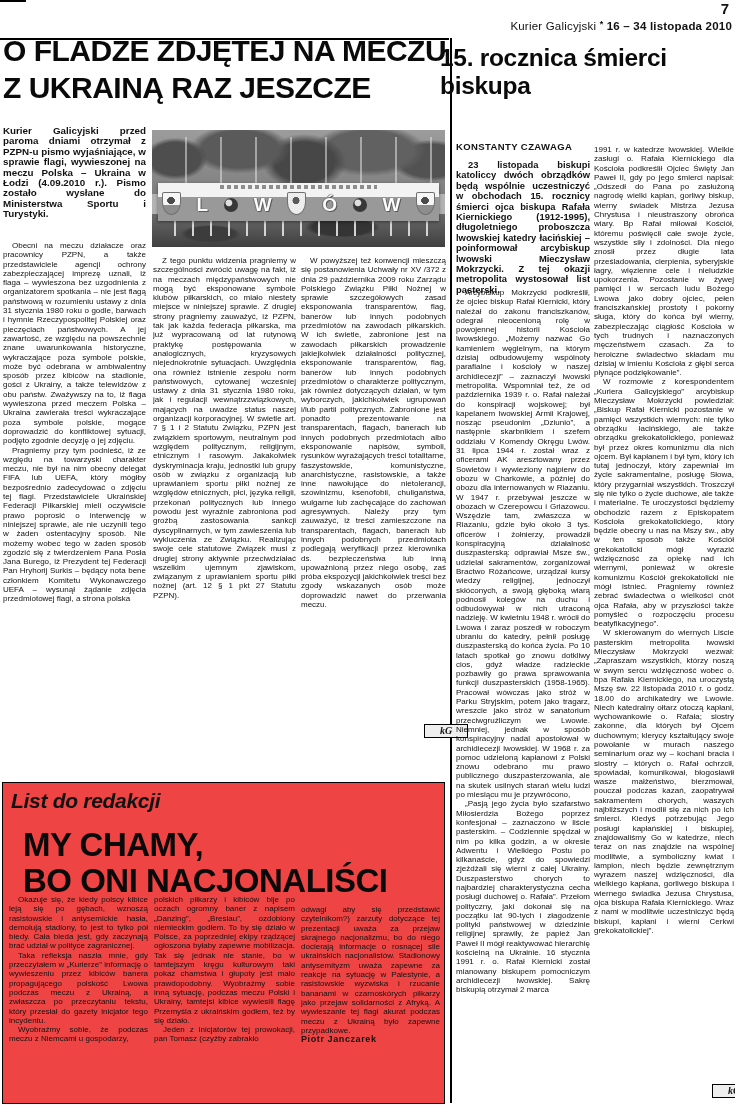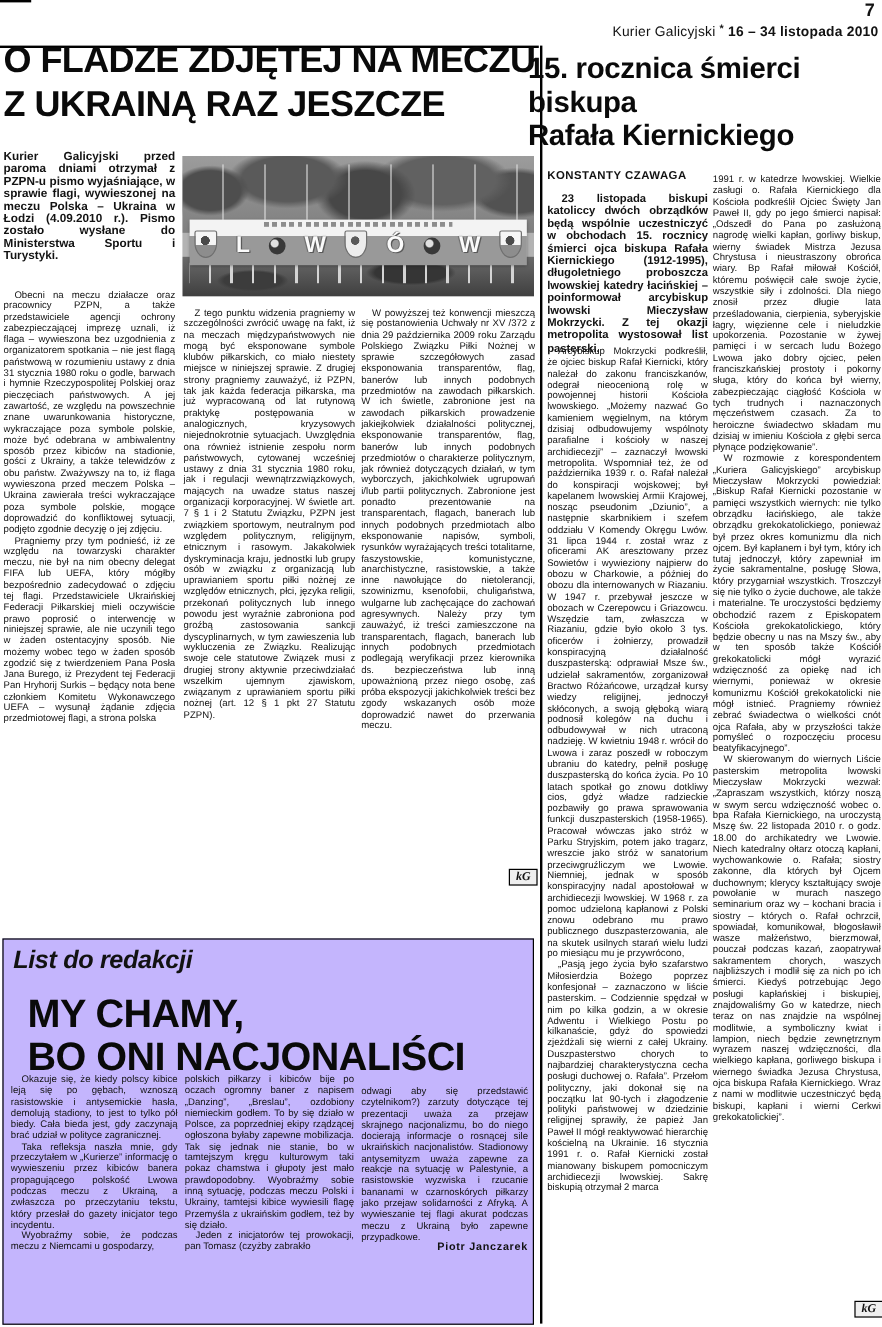--- a/index.html
+++ b/index.html
@@ -17,21 +17,21 @@
   #vrule{left:450px;top:38px;width:1.5px;height:1065px;background:#000;}
   
   .headline{font-weight:bold;letter-spacing:-.5px;color:#0a0a0a;}
   
   .copy{font-size:8px;line-height:9.3px;text-align:justify;hyphens:auto;}
   .copy p{margin:0;}
   .copy p.ind{text-indent:9px;}
   .leadcopy{font-weight:bold;font-size:9.8px;line-height:10.4px;text-align:justify;hyphens:auto;}
   .kg{display:inline-block;border:1px solid #000;background:#efefef;
       font-family:"Liberation Serif",serif;font-style:italic;font-weight:bold;
-      font-size:10px;line-height:12px;padding:0 5px;}
+      font-size:10px;line-height:12px;padding:0 15px;}
   
   #flag-title{left:3px;top:32px;font-size:30px;line-height:37px;}
   #flag-lead{left:3px;top:126px;width:143px;}
   #flag-col1{left:3px;top:241px;width:143px;height:536px;overflow:hidden;}
   #flag-col2{left:153px;top:256px;width:143px;height:500px;overflow:hidden;}
   #flag-col3{left:301px;top:256px;width:145px;height:475px;overflow:hidden;}
   #flag-kg{left:424px;top:724px;}
   
   #photo{left:152px;top:130px;width:293px;height:117px;background:#b3b3b3;overflow:hidden;}
   .ph-trees{position:absolute;left:0;top:0;right:0;height:55%;
@@ -62,27 +62,27 @@
   .badge{width:14px;height:14px;border-radius:50%;margin-top:6px;
     background:radial-gradient(circle at 35% 35%,#e0e0e0 0 22%,#383838 30% 100%);}
   .crest{width:17px;height:21px;margin-top:4px;border:1px solid #6f6f6f;
     border-radius:2px 2px 50% 50%/2px 2px 55% 55%;position:relative;
     background:linear-gradient(#f6f6f6 0 55%,#8d8d8d 55% 100%);}
   .crest::after{content:"";position:absolute;left:4px;top:3px;width:8px;height:9px;
     background:radial-gradient(circle,#4a4a4a 0 60%,transparent 65%);}
   .crest.shield{background:linear-gradient(#ededed 0 100%);}
   .crest.shield::after{background:radial-gradient(circle,#5a5a5a 0 55%,transparent 62%);}
   
-  #letter-box{left:2px;top:782px;width:441px;height:320px;border:1.5px solid #000;background:#c4b5fd;}
+  #letter-box{left:2px;top:782px;width:441px;height:320px;border:1.5px solid #000;background:#ef4444;}
   #letter-kicker{left:8px;top:6px;font-size:21px;font-weight:bold;font-style:italic;letter-spacing:-.3px;}
   #letter-title{left:8px;top:32px;font-size:33px;line-height:36px;}
   #letter-col1{left:6px;top:112px;width:139px;height:200px;overflow:hidden;}
   #letter-col2{left:151px;top:112px;width:141px;height:200px;overflow:hidden;}
   #letter-col3{left:298px;top:122px;width:139px;height:200px;overflow:hidden;}
-  .author-line{margin-top:3px;text-align:right;font-weight:bold;font-size:9px;letter-spacing:.6px;}
+  .author-line{margin-top:3px;text-align:left;font-weight:bold;font-size:9px;letter-spacing:.6px;}
   
   #bishop-title{left:440px;top:44px;font-size:24.5px;line-height:28px;letter-spacing:-.3px;}
   #bishop-author{left:456px;top:141px;font-size:9.5px;font-weight:bold;letter-spacing:.4px;}
   #bishop-lead{left:456px;top:160px;width:134px;font-size:9.4px;line-height:10.4px;text-indent:12px;}
   #bishop-colA{left:456px;top:288px;width:134px;height:812px;overflow:hidden;}
   #bishop-colB{left:594px;top:145px;width:140px;height:938px;overflow:hidden;}
   #bishop-kg{left:712px;top:1084px;}
 </style>
 </head>
 <body>
@@ -157,21 +157,20 @@
     <div class="abs copy" id="letter-col3">
       <p>odwagi aby się przedstawić czytelnikom?) zarzuty dotyczące tej prezentacji uważa za przejaw skrajnego nacjonalizmu, bo do niego docierają informacje o rosnącej sile ukraińskich nacjonalistów. Stadionowy antysemityzm uważa zapewne za reakcje na sytuację w Palestynie, a rasistowskie wyzwiska i rzucanie bananami w czarnoskórych piłkarzy jako przejaw solidarności z Afryką. A wywieszanie tej flagi akurat podczas meczu z Ukrainą było zapewne przypadkowe.</p>
       <p class="author-line">Piotr Janczarek</p>
     </div>
   </section>
 
   <section>
     <h2 class="abs headline" id="bishop-title" style="margin:0;font-weight:bold;">
       <div>15. rocznica śmierci</div>
       <div>biskupa</div>
-      <div>Rafała Kiernickiego</div>
     </h2>
     <div class="abs" id="bishop-author">KONSTANTY CZAWAGA</div>
     <div class="abs leadcopy" id="bishop-lead">23 listopada biskupi katoliccy dwóch obrządków będą wspólnie uczestniczyć w obchodach 15. rocznicy śmierci ojca biskupa Rafała Kiernickiego (1912-1995), długoletniego proboszcza lwowskiej katedry łacińskiej – poinformował arcybiskup lwowski Mieczysław Mokrzycki. Z tej okazji metropolita wystosował list pasterski.</div>
     <div class="abs copy" id="bishop-colA">
       <p class="ind">Arcybiskup Mokrzycki podkreślił, że ojciec biskup Rafał Kiernicki, który należał do zakonu franciszkanów, odegrał nieocenioną rolę w powojennej historii Kościoła lwowskiego. „Możemy nazwać Go kamieniem węgielnym, na którym dzisiaj odbudowujemy wspólnoty parafialne i kościoły w naszej archidiecezji” – zaznaczył lwowski metropolita. Wspomniał też, że od października 1939 r. o. Rafał należał do konspiracji wojskowej; był kapelanem lwowskiej Armii Krajowej, nosząc pseudonim „Dziunio”, a następnie skarbnikiem i szefem oddziału V Komendy Okręgu Lwów. 31 lipca 1944 r. został wraz z oficerami AK aresztowany przez Sowietów i wywieziony najpierw do obozu w Charkowie, a później do obozu dla internowanych w Riazaniu. W 1947 r. przebywał jeszcze w obozach w Czerepowcu i Griazowcu. Wszędzie tam, zwłaszcza w Riazaniu, gdzie było około 3 tys. oficerów i żołnierzy, prowadził konspiracyjną działalność duszpasterską: odprawiał Msze św., udzielał sakramentów, zorganizował Bractwo Różańcowe, urządzał kursy wiedzy religijnej, jednoczył skłóconych, a swoją głęboką wiarą podnosił kolegów na duchu i odbudowywał w nich utraconą nadzieję. W kwietniu 1948 r. wrócił do Lwowa i zaraz poszedł w roboczym ubraniu do katedry, pełnił posługę duszpasterską do końca życia. Po 10 latach spotkał go znowu dotkliwy cios, gdyż władze radzieckie pozbawiły go prawa sprawowania funkcji duszpasterskich (1958-1965). Pracował wówczas jako stróż w Parku Stryjskim, potem jako tragarz, wreszcie jako stróż w sanatorium przeciwgruźliczym we Lwowie. Niemniej, jednak w sposób konspiracyjny nadal apostołował w archidiecezji lwowskiej. W 1968 r. za pomoc udzieloną kapłanowi z Polski znowu odebrano mu prawo publicznego duszpasterzowania, ale na skutek usilnych starań wielu ludzi po miesiącu mu je przywrócono,</p>
       <p class="ind">„Pasją jego życia było szafarstwo Miłosierdzia Bożego poprzez konfesjonał – zaznaczono w liście pasterskim. – Codziennie spędzał w nim po kilka godzin, a w okresie Adwentu i Wielkiego Postu po kilkanaście, gdyż do spowiedzi zjeżdżali się wierni z całej Ukrainy. Duszpasterstwo chorych to najbardziej charakterystyczna cecha posługi duchowej o. Rafała”. Przełom polityczny, jaki dokonał się na początku lat 90-tych i złagodzenie polityki państwowej w dziedzinie religijnej sprawiły, że papież Jan Paweł II mógł reaktywować hierarchię kościelną na Ukrainie. 16 stycznia 1991 r. o. Rafał Kiernicki został mianowany biskupem pomocniczym archidiecezji lwowskiej. Sakrę biskupią otrzymał 2 marca</p>
     </div>
     <div class="abs copy" id="bishop-colB">
       <p>1991 r. w katedrze lwowskiej. Wielkie zasługi o. Rafała Kiernickiego dla Kościoła podkreślił Ojciec Święty Jan Paweł II, gdy po jego śmierci napisał: „Odszedł do Pana po zasłużoną nagrodę wielki kapłan, gorliwy biskup, wierny świadek Mistrza Jezusa Chrystusa i nieustraszony obrońca wiary. Bp Rafał miłował Kościół, któremu poświęcił całe swoje życie, wszystkie siły i zdolności. Dla niego znosił przez długie lata prześladowania, cierpienia, syberyjskie łagry, więzienne cele i nieludzkie upokorzenia. Pozostanie w żywej pamięci i w sercach ludu Bożego Lwowa jako dobry ojciec, pełen franciszkańskiej prostoty i pokorny sługa, który do końca był wierny, zabezpieczając ciągłość Kościoła w tych trudnych i naznaczonych męczeństwem czasach. Za to heroiczne świadectwo składam mu dzisiaj w imieniu Kościoła z głębi serca płynące podziękowanie”.</p>
       <p class="ind">W rozmowie z korespondentem „Kuriera Galicyjskiego” arcybiskup Mieczysław Mokrzycki powiedział: „Biskup Rafał Kiernicki pozostanie w pamięci wszystkich wiernych: nie tylko obrządku łacińskiego, ale także obrządku grekokatolickiego, ponieważ był przez okres komunizmu dla nich ojcem. Był kapłanem i był tym, który ich tutaj jednoczył, który zapewniał im życie sakramentalne, posługę Słowa, który przygarniał wszystkich. Troszczył się nie tylko o życie duchowe, ale także i materialne. Te uroczystości będziemy obchodzić razem z Episkopatem Kościoła grekokatolickiego, który będzie obecny u nas na Mszy św., aby w ten sposób także Kościół grekokatolicki mógł wyrazić wdzięczność za opiekę nad ich wiernymi, ponieważ w okresie komunizmu Kościół grekokatolicki nie mógł istnieć. Pragniemy również zebrać świadectwa o wielkości cnót ojca Rafała, aby w przyszłości także pomyśleć o rozpoczęciu procesu beatyfikacyjnego”.</p>

